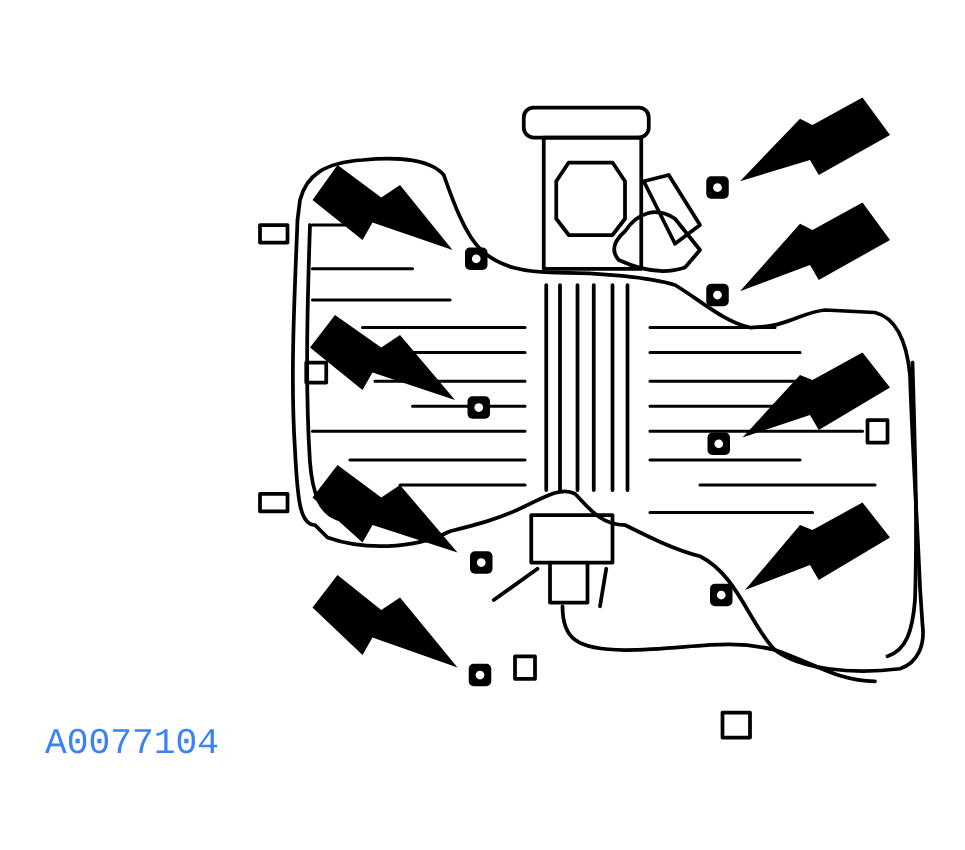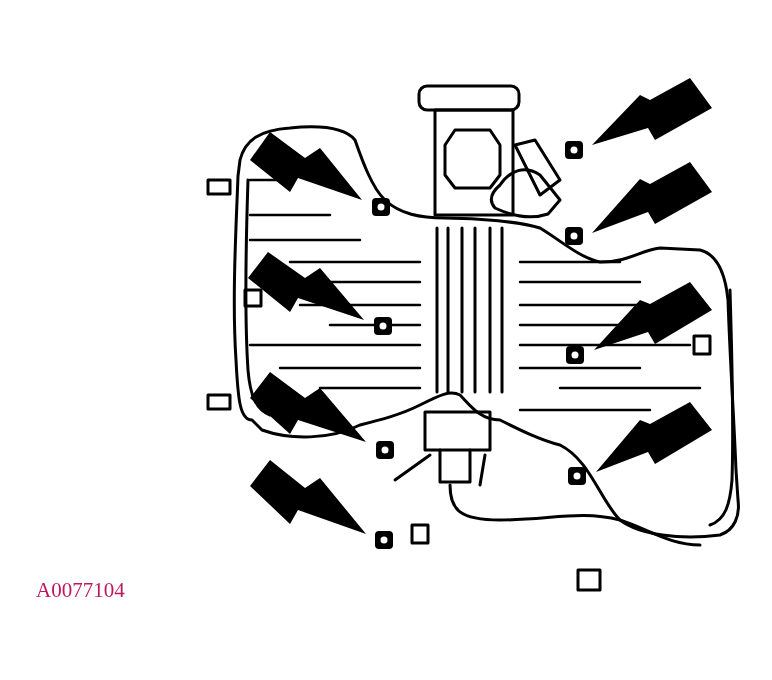--- a/index.html
+++ b/index.html
@@ -1,20 +1,20 @@
 <!DOCTYPE html>
 <html><head>
   <meta charset="utf-8">
   <style>
     html, body { margin: 0; padding: 0; background: #ffffff; }
     body { width: 772px; height: 680px; position: relative; overflow: hidden; }
     #figure { position: absolute; left: 0; top: 0; width: 772px; height: 680px; }
     #figure-id {
       position: absolute; left: 36px; top: 578px;
-      font-family: Liberation Serif, serif; font-size: 21px; color: #be185d;
+      font-family: Liberation Mono, monospace; font-size: 29px; color: #3b82f6;
       letter-spacing: 0px;
     }
   </style>
 </head>
 <body>
 
 <svg id="figure" viewBox="0 0 772 680" xmlns="http://www.w3.org/2000/svg">
   <g fill="none" stroke="#000" stroke-width="3" stroke-linejoin="round" stroke-linecap="round">
 
     <path d="M238,176 C236,230 232,300 236,360 C238,400 240,420 252,420 L262,430

